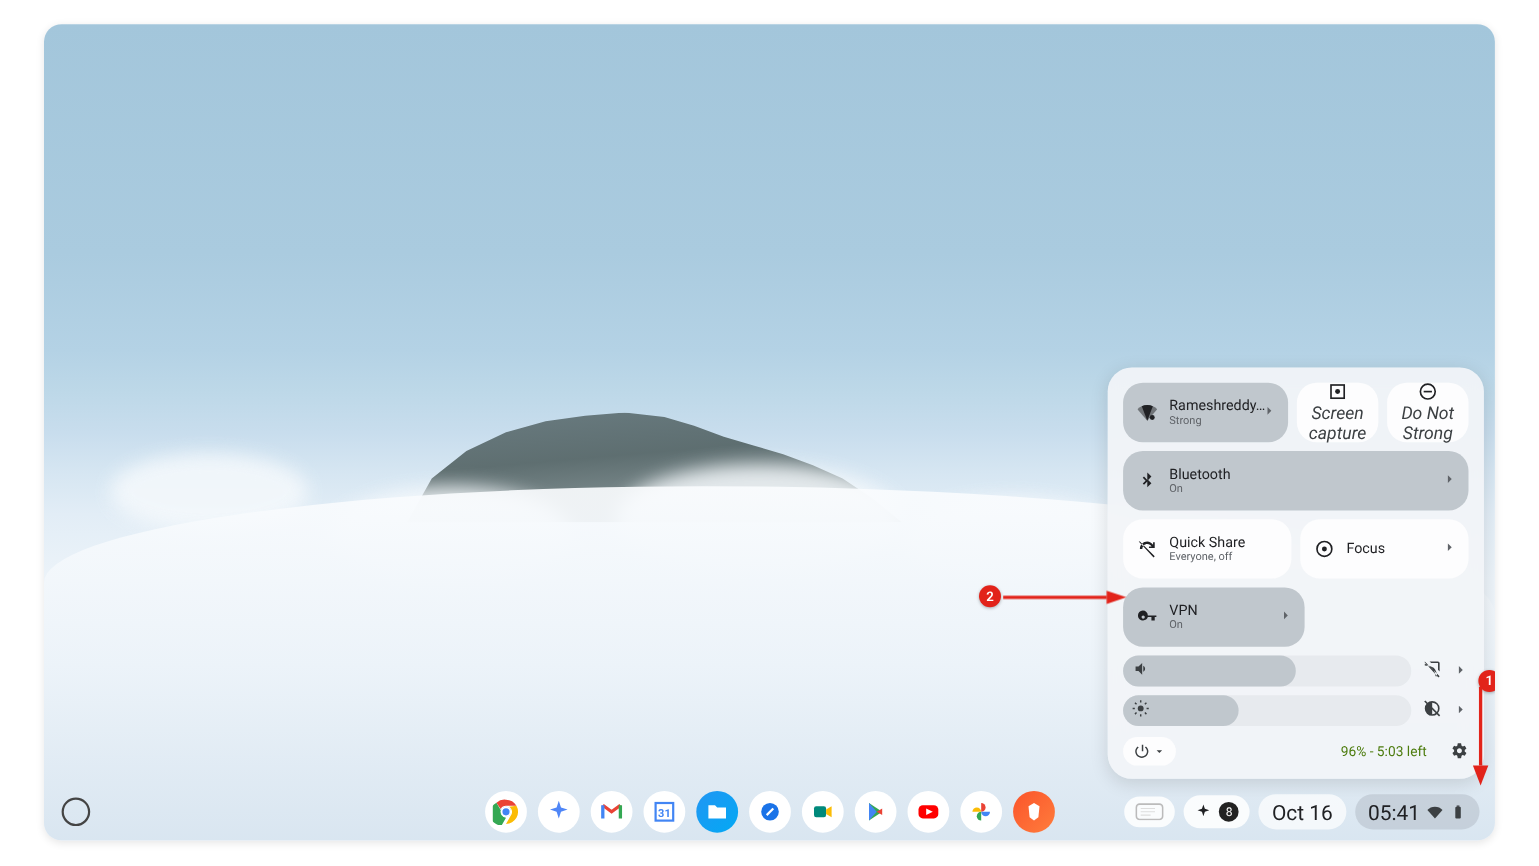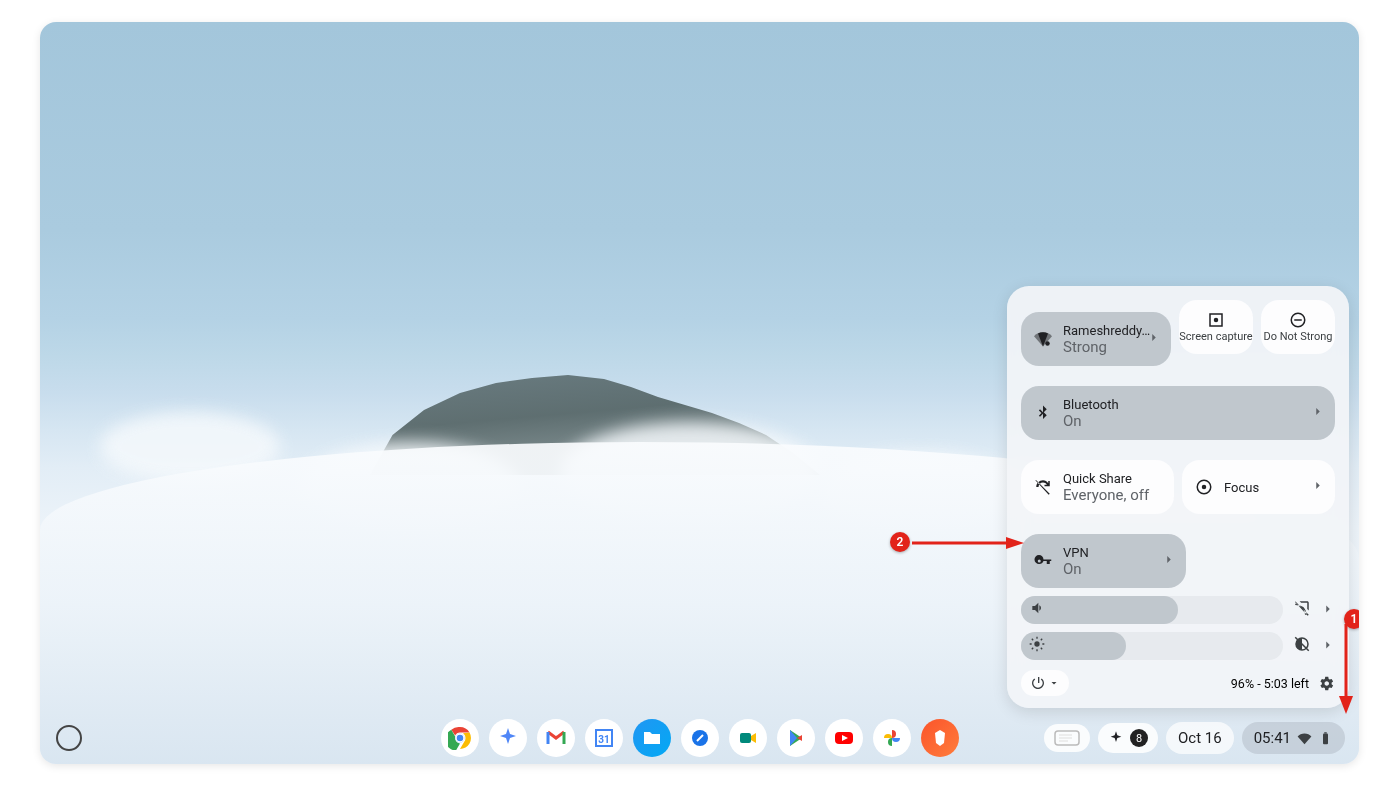--- a/index.html
+++ b/index.html
@@ -65,70 +65,70 @@
   border-radius:14px; display:flex; align-items:center; justify-content:center;
 }
 .pillsmall {
   display:flex; align-items:center; gap:6px; background:rgba(255,255,255,0.85);
   border-radius:16px; padding:4px 10px; height:30px;
 }
 .pillsmall .dot{width:18px;height:18px;border-radius:50%;background:#222;color:#fff;display:flex;align-items:center;justify-content:center;font-size:11px;}
 .datepill, .statuspill {
   background:rgba(255,255,255,0.7); border-radius:16px;
   height:32px; display:flex; align-items:center; padding:0 12px;
-  font-size:15px; color:#202124; gap:6px;
+  font-size:19px; color:#202124; gap:6px;
 }
 .statuspill { background:rgba(180,190,200,0.55); }
 .statuspill svg{width:15px;height:15px;fill:#3c4043;}
 
 
 .qs {
   position:absolute; right:10px; bottom:56px;
   width:342px; background:rgba(242,244,248,0.93);
   border-radius:22px; padding:14px 14px 12px 14px;
   backdrop-filter: blur(10px);
   box-shadow: 0 4px 16px rgba(0,0,0,0.12);
 }
 .qs-row { display:flex; gap:8px; margin-bottom:8px; }
 .tile {
   border-radius:18px; display:flex; align-items:center;
   position:relative; cursor:pointer;
 }
-.tile.wide { flex:1; height:54px; padding:0 12px;margin-top:12px; }
+.tile.wide { flex:1; height:54px; padding:0 12px; }
 .tile.sq { width:74px; height:54px; flex-direction:column; justify-content:center; gap:2px; }
 .tile.on { background:#c0c7cd; }
 .tile.off { background:#fdfdfe; }
 .tile .ticon { width:20px; display:flex; justify-content:center;}
 .tile .ticon svg{width:18px;height:18px;fill:#202124;}
 .tile.sq .ticon svg{width:18px;height:18px;}
 .tile .tbody { margin-left:10px; flex:1; overflow:hidden; }
 .tile .ttl { font-size:13px; color:#202124; white-space:nowrap; overflow:hidden; text-overflow:ellipsis; }
-.tile .sub { font-size:15px; color:#5f6368; }
-.tile.sq .lbl { font-size:11px; color:#3c4043; text-align:center; line-height:1.15; }
+.tile .sub { font-size:10px; color:#5f6368; }
+.tile.sq .lbl { font-size:16px; color:#3c4043; text-align:center; line-height:1.15;font-style:italic; }
 .chev { position:absolute; right:10px; top:50%; transform:translateY(-50%); }
 .chev svg{width:14px;height:14px;fill:#5f6368;}
 
 .slider-row{ display:flex; align-items:center; gap:10px; margin:8px 0; }
 .slider {
   flex:1; height:28px; background:#e7eaee; border-radius:14px;
   position:relative; display:flex; align-items:center;
 }
 .slider .fill{
   position:absolute; left:0; top:0; bottom:0; background:#c0c7cd;
   border-radius:14px;
 }
 .slider .sicon{ position:relative; margin-left:8px; z-index:1;}
 .slider .sicon svg{width:16px;height:16px;fill:#3c4043;}
 .rowicon svg{width:18px;height:18px;fill:#3c4043;}
 .rowchev svg{width:14px;height:14px;fill:#5f6368;}
 
 .qs-footer{ display:flex; align-items:center; justify-content:space-between; margin-top:10px; }
 .power{ display:flex; align-items:center; gap:2px; background:#fdfdfe; border-radius:16px; padding:5px 9px;}
 .power svg{width:16px;height:16px;fill:#3c4043;}
-.batt{ font-size:12.5px; color:#000000; display:flex; align-items:center; gap:8px;}
+.batt{ font-size:12.5px; color:#4d7c0f; display:flex; align-items:center; gap:20px;}
 .gear svg{width:18px;height:18px;fill:#3c4043;}
 
 
 .ann-badge{
   position:absolute; width:20px; height:20px; border-radius:50%;
   background:#e2231a; color:#fff; font-size:12px; font-weight:600;
   display:flex; align-items:center; justify-content:center;
   box-shadow:0 1px 3px rgba(0,0,0,0.3);
 }
 .ann-arrow{ position:absolute; }

